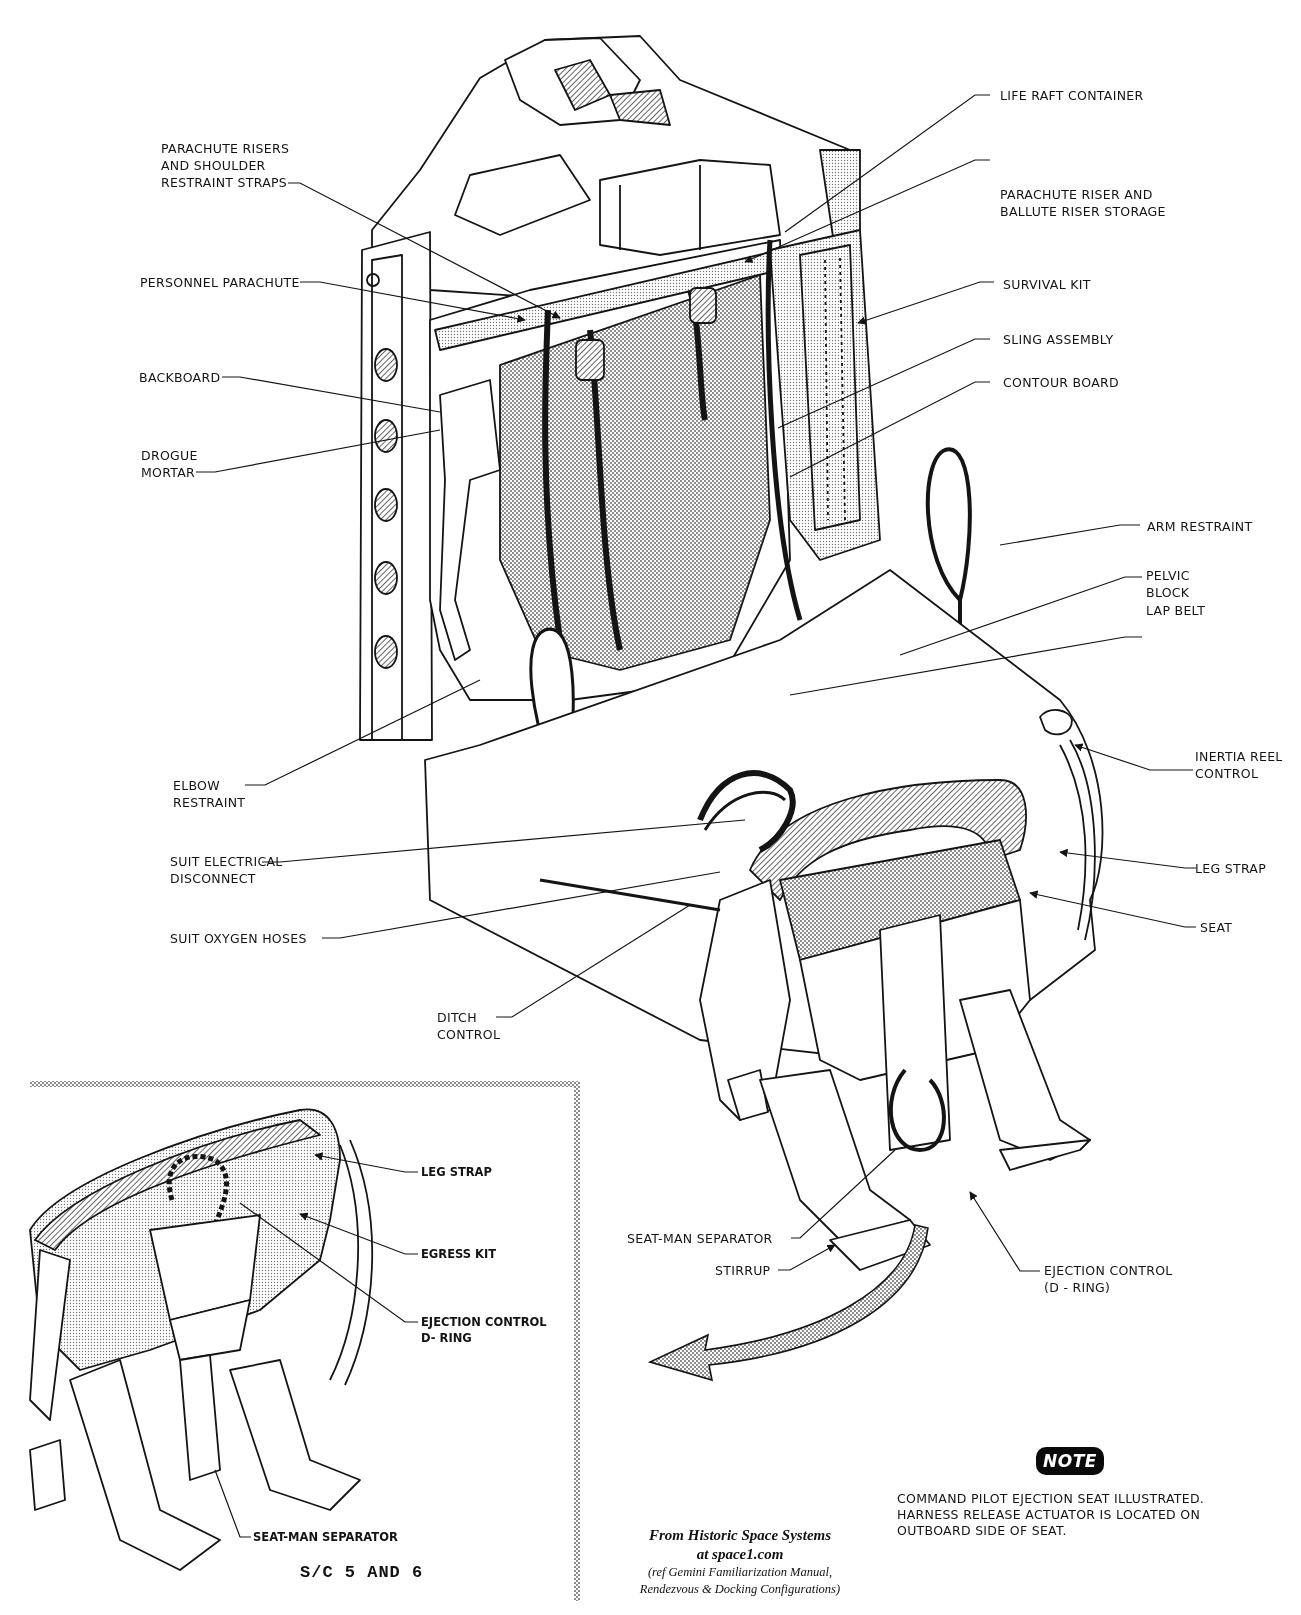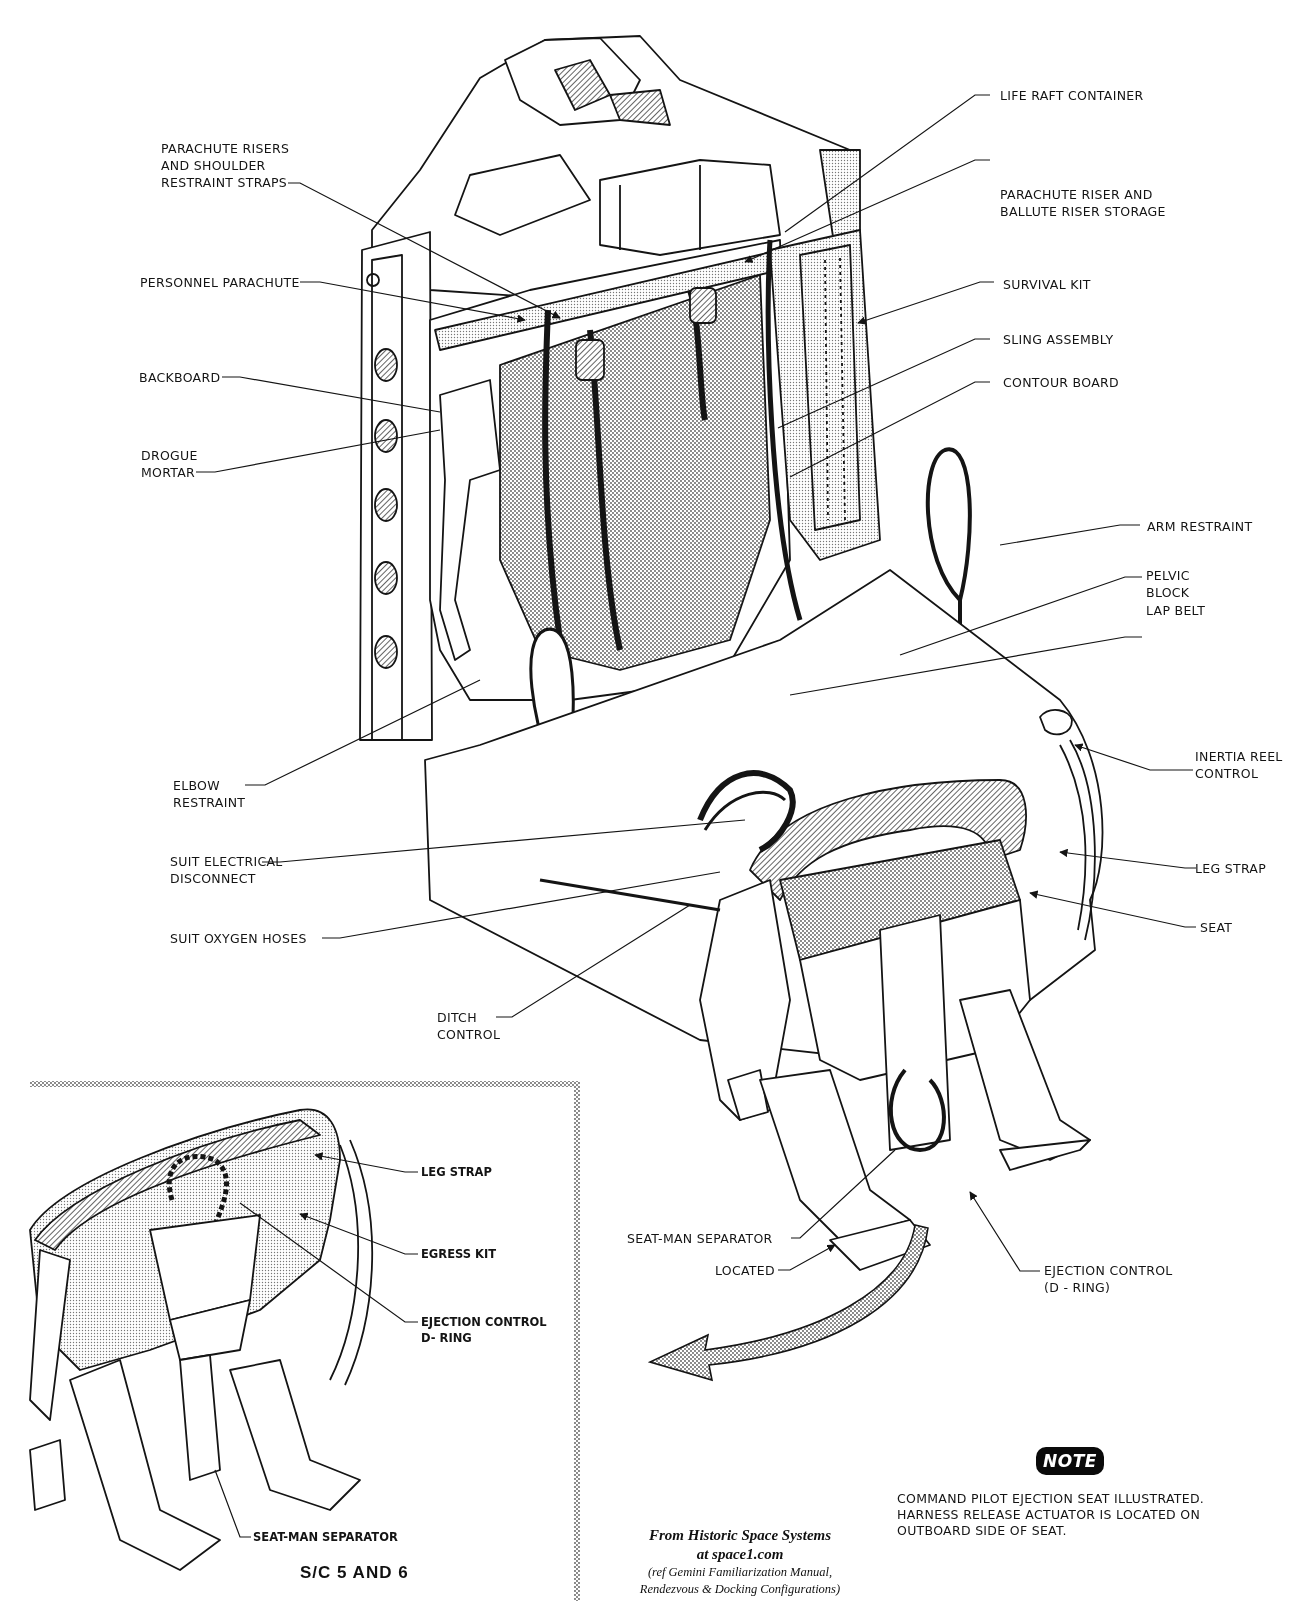--- a/index.html
+++ b/index.html
@@ -3,21 +3,21 @@
 <meta charset="utf-8">
 <style>
   html, body { margin: 0; padding: 0; background: #ffffff; }
   body { width: 1301px; height: 1615px; position: relative; overflow: hidden;
          font-family: "DejaVu Sans", sans-serif; color: #111; }
   #art { position: absolute; left: 0; top: 0; width: 1301px; height: 1615px; }
   .lbl { position: absolute; font-family: "DejaVu Sans", sans-serif; font-size: 12.5px;
          line-height: 17px; letter-spacing: 0.3px; color: #141414; white-space: nowrap; }
   .lbl span { display: block; }
   .inset-lbl { font-size: 11.5px; font-weight: bold; line-height: 16px; letter-spacing: 0; }
-  .caption { position: absolute; font-family: Liberation Sans, sans-serif; font-weight: bold;
+  .caption { position: absolute; font-family: Liberation Mono, monospace; font-weight: bold;
              font-size: 17px; letter-spacing: 1px; color: #111; }
   .credit { position: absolute; left: 585px; top: 1526px; width: 310px; text-align: center;
             font-family: "Liberation Serif", serif; font-style: italic; color: #111; }
   .credit .c1 { font-weight: bold; font-size: 15px; line-height: 19px; display: block; }
   .credit .c2 { font-weight: bold; font-size: 15px; line-height: 19px; display: block; }
   .credit .c3 { font-size: 12.5px; line-height: 17px; display: block; }
   .note-badge { position: absolute; left: 1036px; top: 1447px; width: 68px; height: 28px;
                 background: #0a0a0a; color: #fff; font-family: "DejaVu Sans", sans-serif;
                 font-style: italic; font-weight: bold; font-size: 17px; line-height: 28px;
                 text-align: center; letter-spacing: 0.5px; border-radius: 10px; }
@@ -239,21 +239,21 @@
 <div class="lbl" style="left:1195px;top:860px;">
   <span>LEG STRAP</span>
 </div>
 <div class="lbl" style="left:1200px;top:919px;">
   <span>SEAT</span>
 </div>
 <div class="lbl" style="left:627px;top:1230px;">
   <span>SEAT-MAN SEPARATOR</span>
 </div>
 <div class="lbl" style="left:715px;top:1262px;">
-  <span>LOCATED</span>
+  <span>STIRRUP</span>
 </div>
 <div class="lbl" style="left:1044px;top:1262px;">
   <span>EJECTION CONTROL</span>
   <span>(D - RING)</span>
 </div>
 
 <div class="lbl inset-lbl" style="left:421px;top:1164px;">
   <span>LEG STRAP</span>
 </div>
 <div class="lbl inset-lbl" style="left:421px;top:1246px;">

